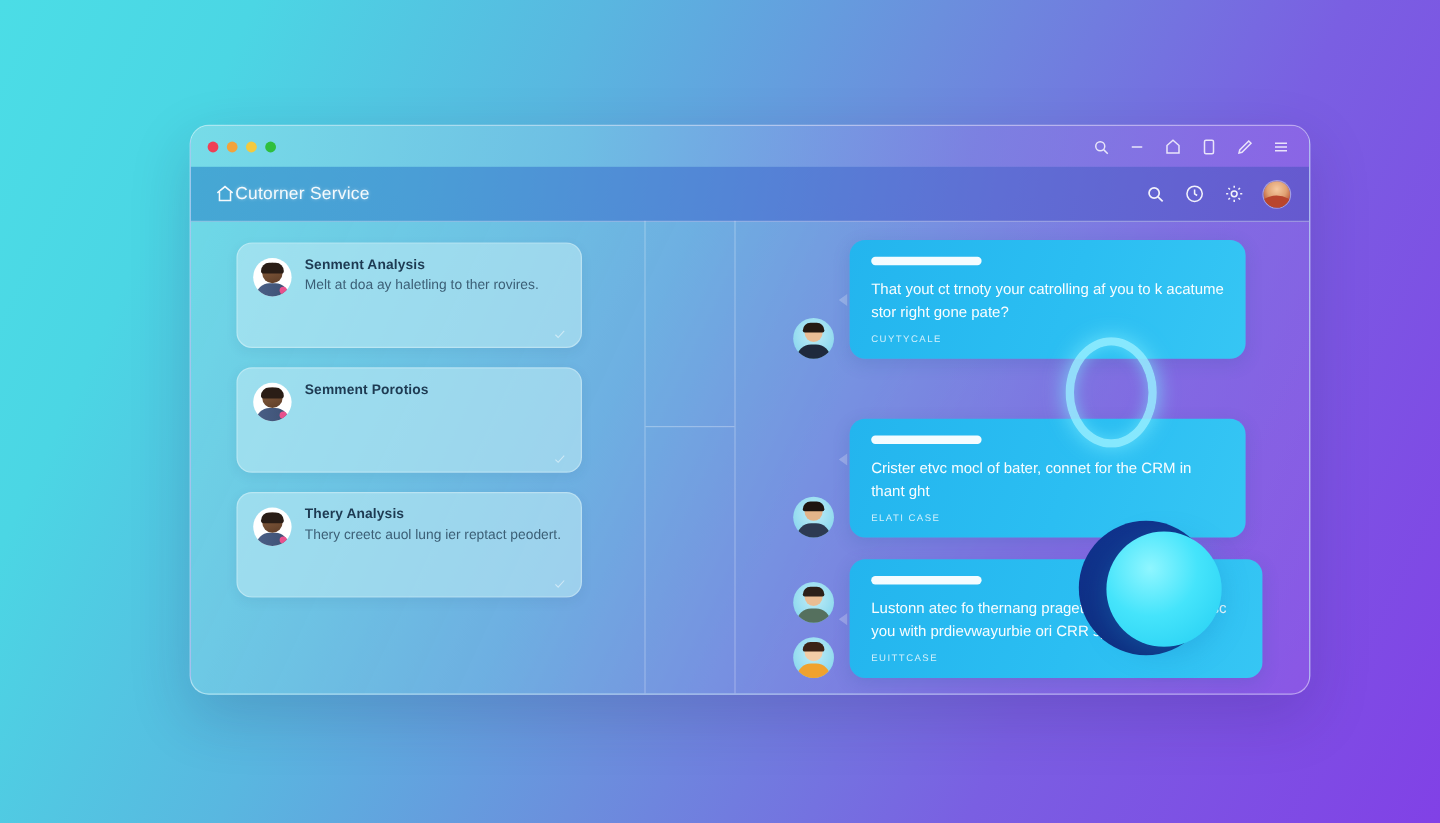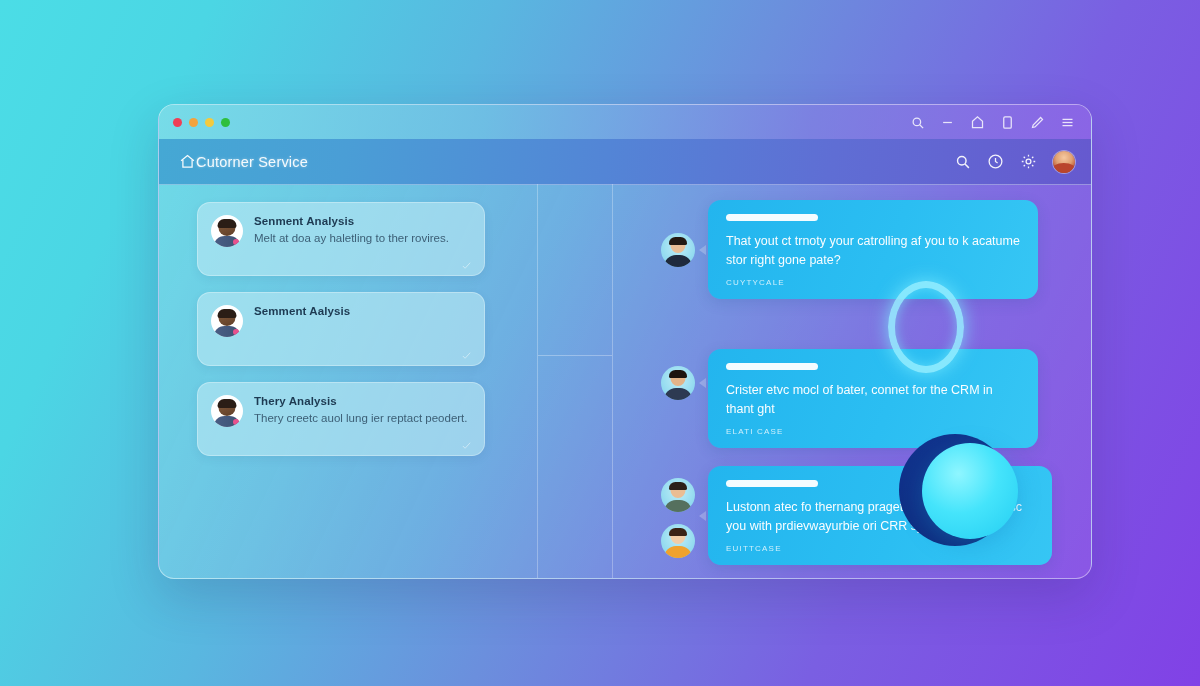--- a/index.html
+++ b/index.html
@@ -65,21 +65,21 @@
   .col-left{width:378px;position:relative;flex:none;}
   .col-mid{width:74px;position:relative;flex:none;
     border-left:1px solid rgba(255,255,255,.28);
     border-right:1px solid rgba(255,255,255,.28);}
   .mid-split{position:absolute;left:0;right:0;top:171px;height:1px;background:rgba(255,255,255,.3);}
   .col-right{flex:1;position:relative;}
 
   
   .cards{position:absolute;left:38px;top:18px;width:288px;}
   .card{
-    position:relative;border-radius:13px;padding:12px 14px 14px 56px;
+    position:relative;border-radius:13px;padding:12px 14px 28px 56px;
     background:rgba(185,232,244,.62);
     border:1px solid rgba(255,255,255,.3);
     box-shadow:0 3px 10px rgba(40,70,110,.08);
     margin-bottom:16px;min-height:46px;
   }
   .card .av{
     position:absolute;left:13px;top:12px;width:32px;height:32px;border-radius:50%;
     background:#fff;overflow:hidden;
   }
   .av .face{
@@ -94,21 +94,21 @@
     position:absolute;left:50%;bottom:-4px;width:27px;height:15px;transform:translateX(-50%);
     border-radius:11px 11px 0 0;background:linear-gradient(90deg,#4a5f86,#3d5174);
   }
   .av .badge{position:absolute;right:4px;bottom:2px;width:6px;height:6px;border-radius:50%;background:#e8518d;}
   .card .ttl{font-size:11.5px;font-weight:bold;color:#1d3a52;letter-spacing:.1px;}
   .card .msg{margin-top:3px;font-size:11.5px;line-height:16px;color:#3c5f76;}
   .card .tick{position:absolute;right:12px;bottom:7px;width:11px;height:11px;opacity:.5;}
 
   
   .chat{position:absolute;left:48px;top:16px;right:20px;}
-  .row{display:flex;align-items:center;margin-bottom:18px;position:relative;}
+  .row{display:flex;align-items:flex-end;margin-bottom:18px;position:relative;}
   .stack{display:flex;flex-direction:column;gap:12px;padding-top:4px;}
   .cav{
     width:34px;height:34px;border-radius:50%;flex:none;position:relative;overflow:hidden;
     background:radial-gradient(circle at 50% 40%,#bfeef7 0%,#8fd9ef 70%,#6bc9e8 100%);
   }
   .cav .f{position:absolute;left:50%;top:16%;width:15px;height:15px;transform:translateX(-50%);border-radius:50%;}
   .cav .h{position:absolute;left:50%;top:12%;width:18px;height:8px;transform:translateX(-50%);border-radius:8px 8px 2px 2px;}
   .cav .b{position:absolute;left:50%;bottom:-3px;width:28px;height:15px;transform:translateX(-50%);border-radius:12px 12px 0 0;}
   .cav.a1 .f{background:#e9bd95;} .cav.a1 .h{background:#241a13;} .cav.a1 .b{background:#1f2a3d;}
   .cav.a2 .f{background:#e3b489;} .cav.a2 .h{background:#1d140f;} .cav.a2 .b{background:#2d3a52;}
@@ -248,21 +248,21 @@
               </svg></span>
         </div>
 
         <div class="card">
           <span class="av">
               <i class="torso"></i>
               <i class="face"></i>
               <i class="hair"></i>
               <i class="badge"></i>
             </span>
-          <div class="ttl">Semment Aalysis</div>
+          <div class="ttl">Semment Porotios</div>
           <span class="tick"><svg viewBox="0 0 24 24" fill="none" stroke="#ffffff" stroke-width="2">
                 <path d="M4 13 L9 18 L20 6"></path>
               </svg></span>
         </div>
 
 
         <div class="card">
           <span class="av">
               <i class="torso"></i>
               <i class="face"></i>

